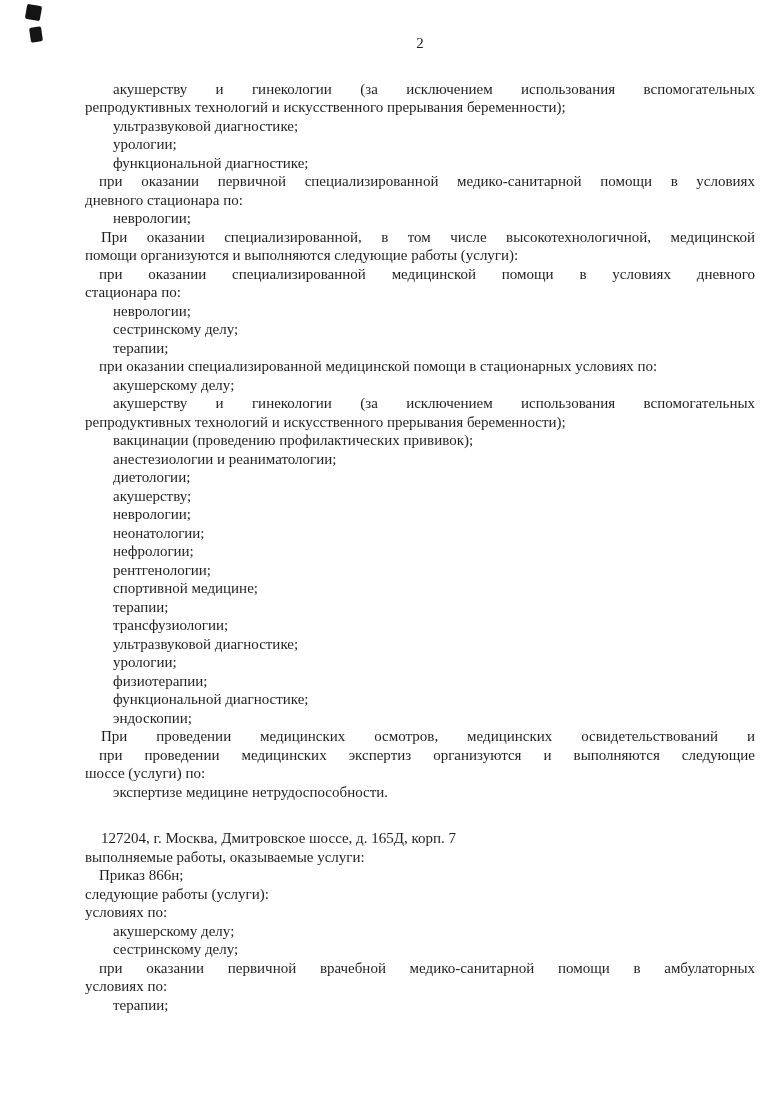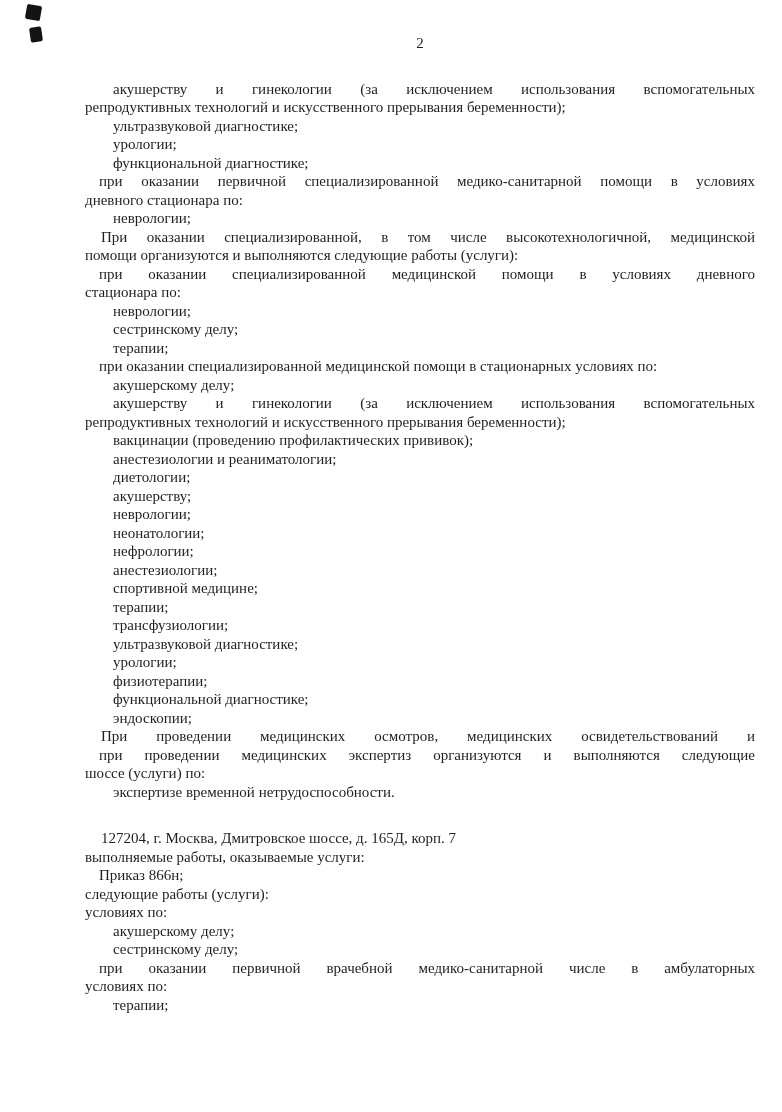--- a/index.html
+++ b/index.html
@@ -116,21 +116,21 @@
           <div class="para">
             <div class="line indent-item">неврологии;</div>
           </div>
           <div class="para">
             <div class="line indent-item">неонатологии;</div>
           </div>
           <div class="para">
             <div class="line indent-item">нефрологии;</div>
           </div>
           <div class="para">
-            <div class="line indent-item">анестезиологии;</div>
+            <div class="line indent-item">рентгенологии;</div>
           </div>
           <div class="para">
             <div class="line indent-item">спортивной медицине;</div>
           </div>
           <div class="para">
             <div class="line indent-item">терапии;</div>
           </div>
           <div class="para">
             <div class="line indent-item">трансфузиологии;</div>
           </div>
@@ -150,21 +150,21 @@
             <div class="line indent-item">эндоскопии;</div>
           </div>
           <div class="para">
             <div class="line indent-para just">При проведении медицинских осмотров, медицинских освидетельствований и</div>
           </div>
           <div class="para">
             <div class="line indent-sub just">при проведении медицинских экспертиз организуются и выполняются следующие</div>
             <div class="line indent-none">шоссе (услуги) по:</div>
           </div>
           <div class="para">
-            <div class="line indent-item">экспертизе временной нетрудоспособности.</div>
+            <div class="line indent-item">экспертизе медицине нетрудоспособности.</div>
           </div>
         </div>
         <div class="section">
           <div class="para">
             <div class="line indent-para">127204, г. Москва, Дмитровское шоссе, д. 165Д, корп. 7</div>
           </div>
           <div class="para">
             <div class="line indent-none">выполняемые работы, оказываемые услуги:</div>
           </div>
           <div class="para">
@@ -176,21 +176,21 @@
           <div class="para">
             <div class="line indent-none">условиях по:</div>
           </div>
           <div class="para">
             <div class="line indent-item">акушерскому делу;</div>
           </div>
           <div class="para">
             <div class="line indent-item">сестринскому делу;</div>
           </div>
           <div class="para">
-            <div class="line indent-sub just">при оказании первичной врачебной медико-санитарной числе в амбулаторных</div>
+            <div class="line indent-sub just">при оказании первичной врачебной медико-санитарной помощи в амбулаторных</div>
             <div class="line indent-none">условиях по:</div>
           </div>
           <div class="para">
             <div class="line indent-item">терапии;</div>
           </div>
         </div>
       </div>
   </div>
 </div>
 

